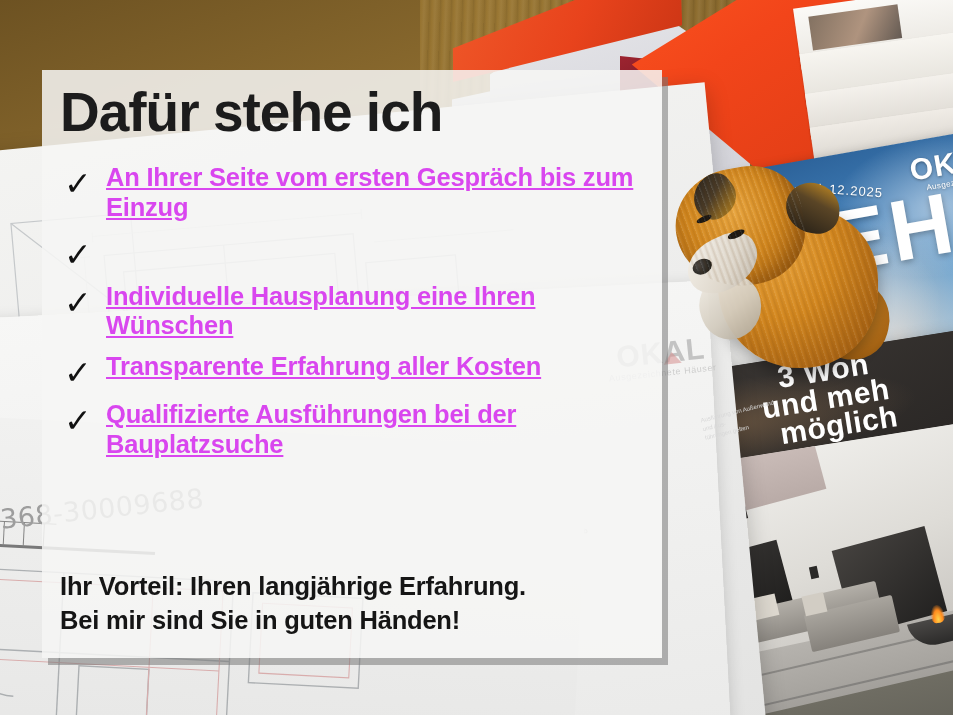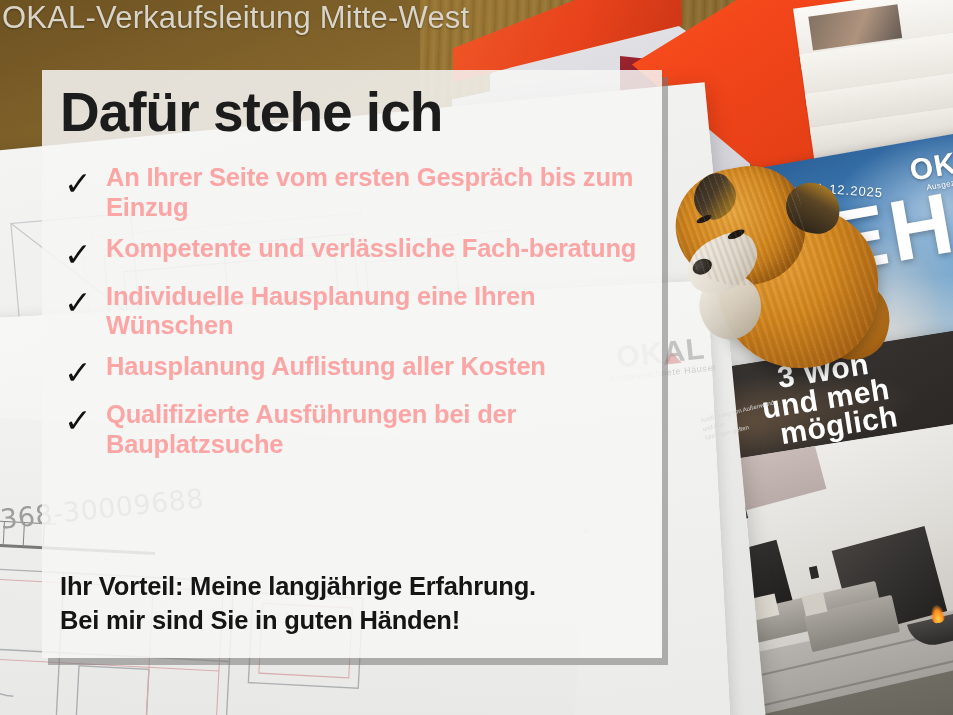--- a/index.html
+++ b/index.html
@@ -346,22 +346,22 @@
   .bullets{
     position:absolute;left:16px;top:93px;width:600px;
   }
   .bullet{display:flex;align-items:flex-start;margin-bottom:11px;}
   .chk{
     width:42px;flex:0 0 42px;font-size:33px;line-height:1;color:#111;
     font-family:"DejaVu Sans",sans-serif;font-weight:400;
     padding-top:4px;text-align:left;padding-left:6px;
   }
   .btxt{
-    font-size:25.5px;font-weight:700;color:#fca5a5;line-height:1.17;
-    letter-spacing:-.2px;max-width:548px;
+    font-size:25.5px;font-weight:700;color:#d946ef;line-height:1.17;
+    letter-spacing:-.2px;max-width:548px;text-decoration:underline;
   }
   .closing{
     position:absolute;left:18px;top:500px;width:580px;
     font-size:25.5px;font-weight:700;color:#151515;line-height:1.33;
     letter-spacing:-.2px;white-space:pre-line;
   }
 </style>
 </head>
 <body>
 
@@ -532,51 +532,49 @@
         <div class="fox-chest"></div>
         <div class="fox-muzzle"></div>
         <div class="fox-eye fox-eye1"></div>
         <div class="fox-eye fox-eye2"></div>
         <div class="fox-nose"></div>
       </div>
     </div>
 
   </div>
 
-  <div class="hdr-title">OKAL-Verkaufsleitung Mitte-West</div>
 
   <div class="card">
     <div class="card-title">Dafür stehe ich</div>
 
     <div class="bullets">
 
       <div class="bullet">
         <span class="chk">✓</span>
         <span class="btxt">An Ihrer Seite vom ersten Gespräch bis zum Einzug</span>
       </div>
 
       <div class="bullet">
         <span class="chk">✓</span>
-        <span class="btxt">Kompetente und verlässliche Fach-beratung</span>
       </div>
 
       <div class="bullet">
         <span class="chk">✓</span>
         <span class="btxt">Individuelle Hausplanung eine Ihren Wünschen</span>
       </div>
 
       <div class="bullet">
         <span class="chk">✓</span>
-        <span class="btxt">Hausplanung Auflistung aller Kosten</span>
+        <span class="btxt">Transparente Erfahrung aller Kosten</span>
       </div>
 
       <div class="bullet">
         <span class="chk">✓</span>
         <span class="btxt">Qualifizierte Ausführungen bei der Bauplatzsuche</span>
       </div>
 
     </div>
 
-    <div class="closing">Ihr Vorteil: Meine langjährige Erfahrung.
+    <div class="closing">Ihr Vorteil: Ihren langjährige Erfahrung.
 Bei mir sind Sie in guten Händen!</div>
   </div>
 
 </div>
 
 </body></html>

